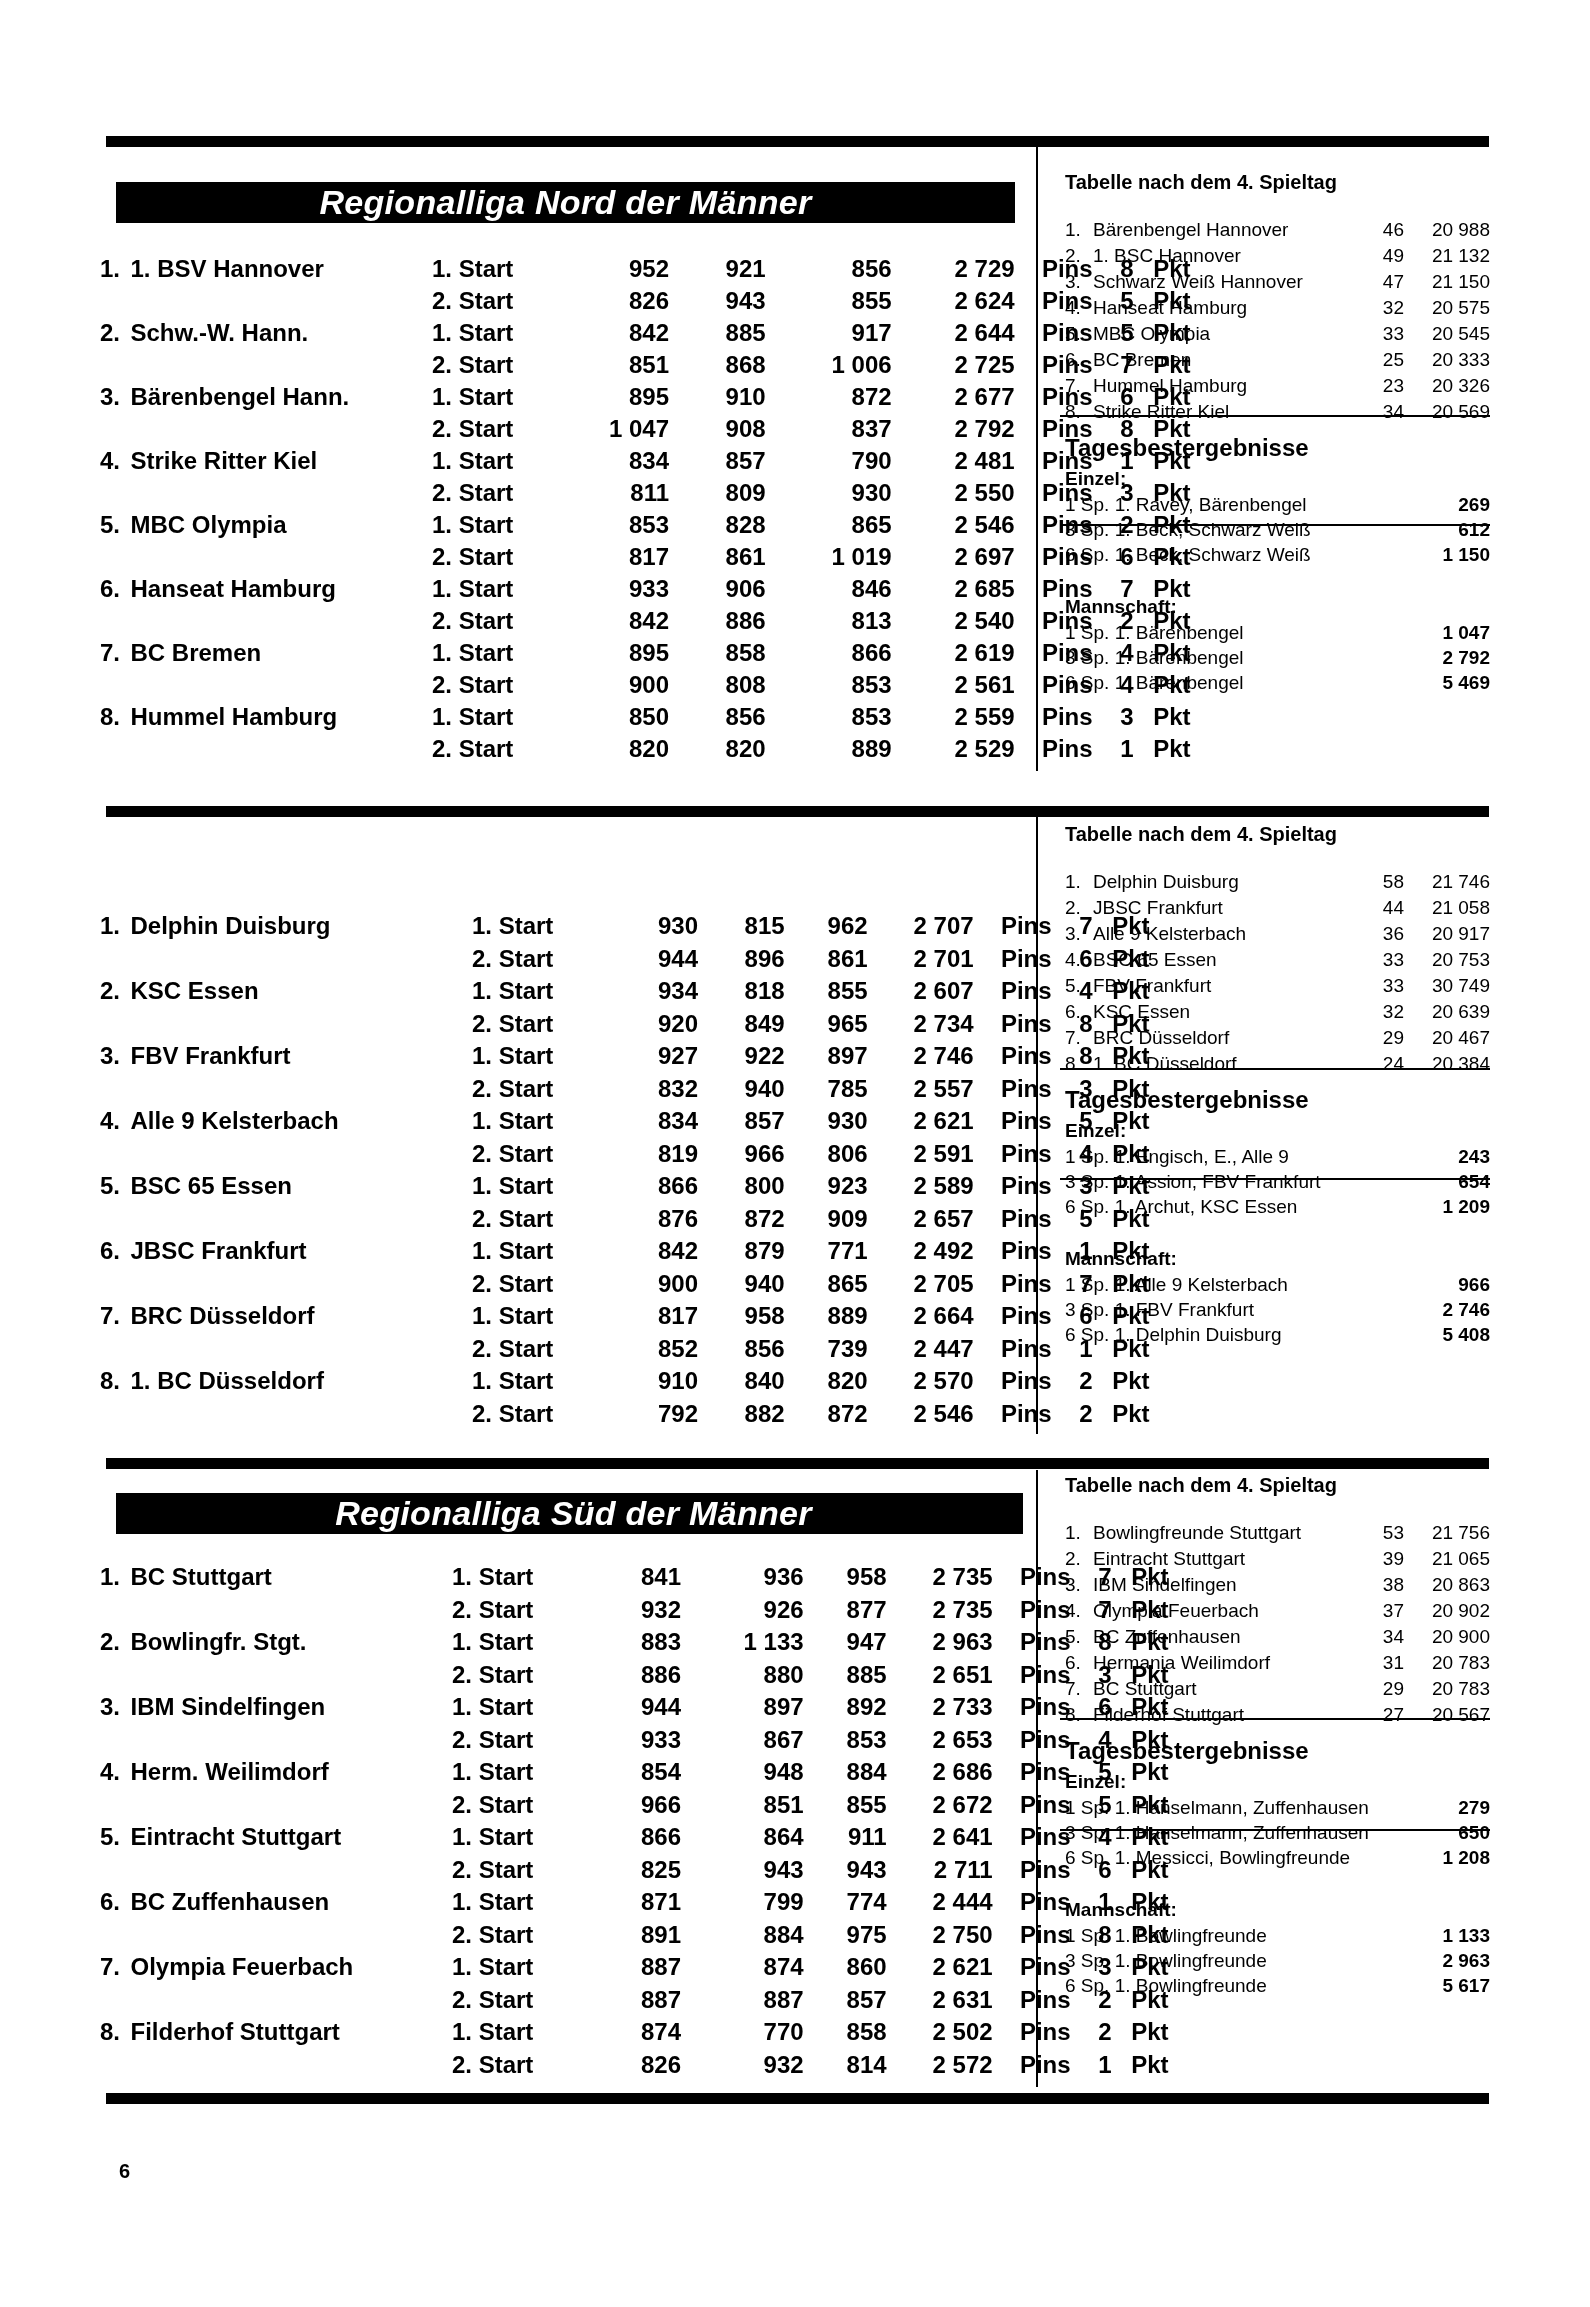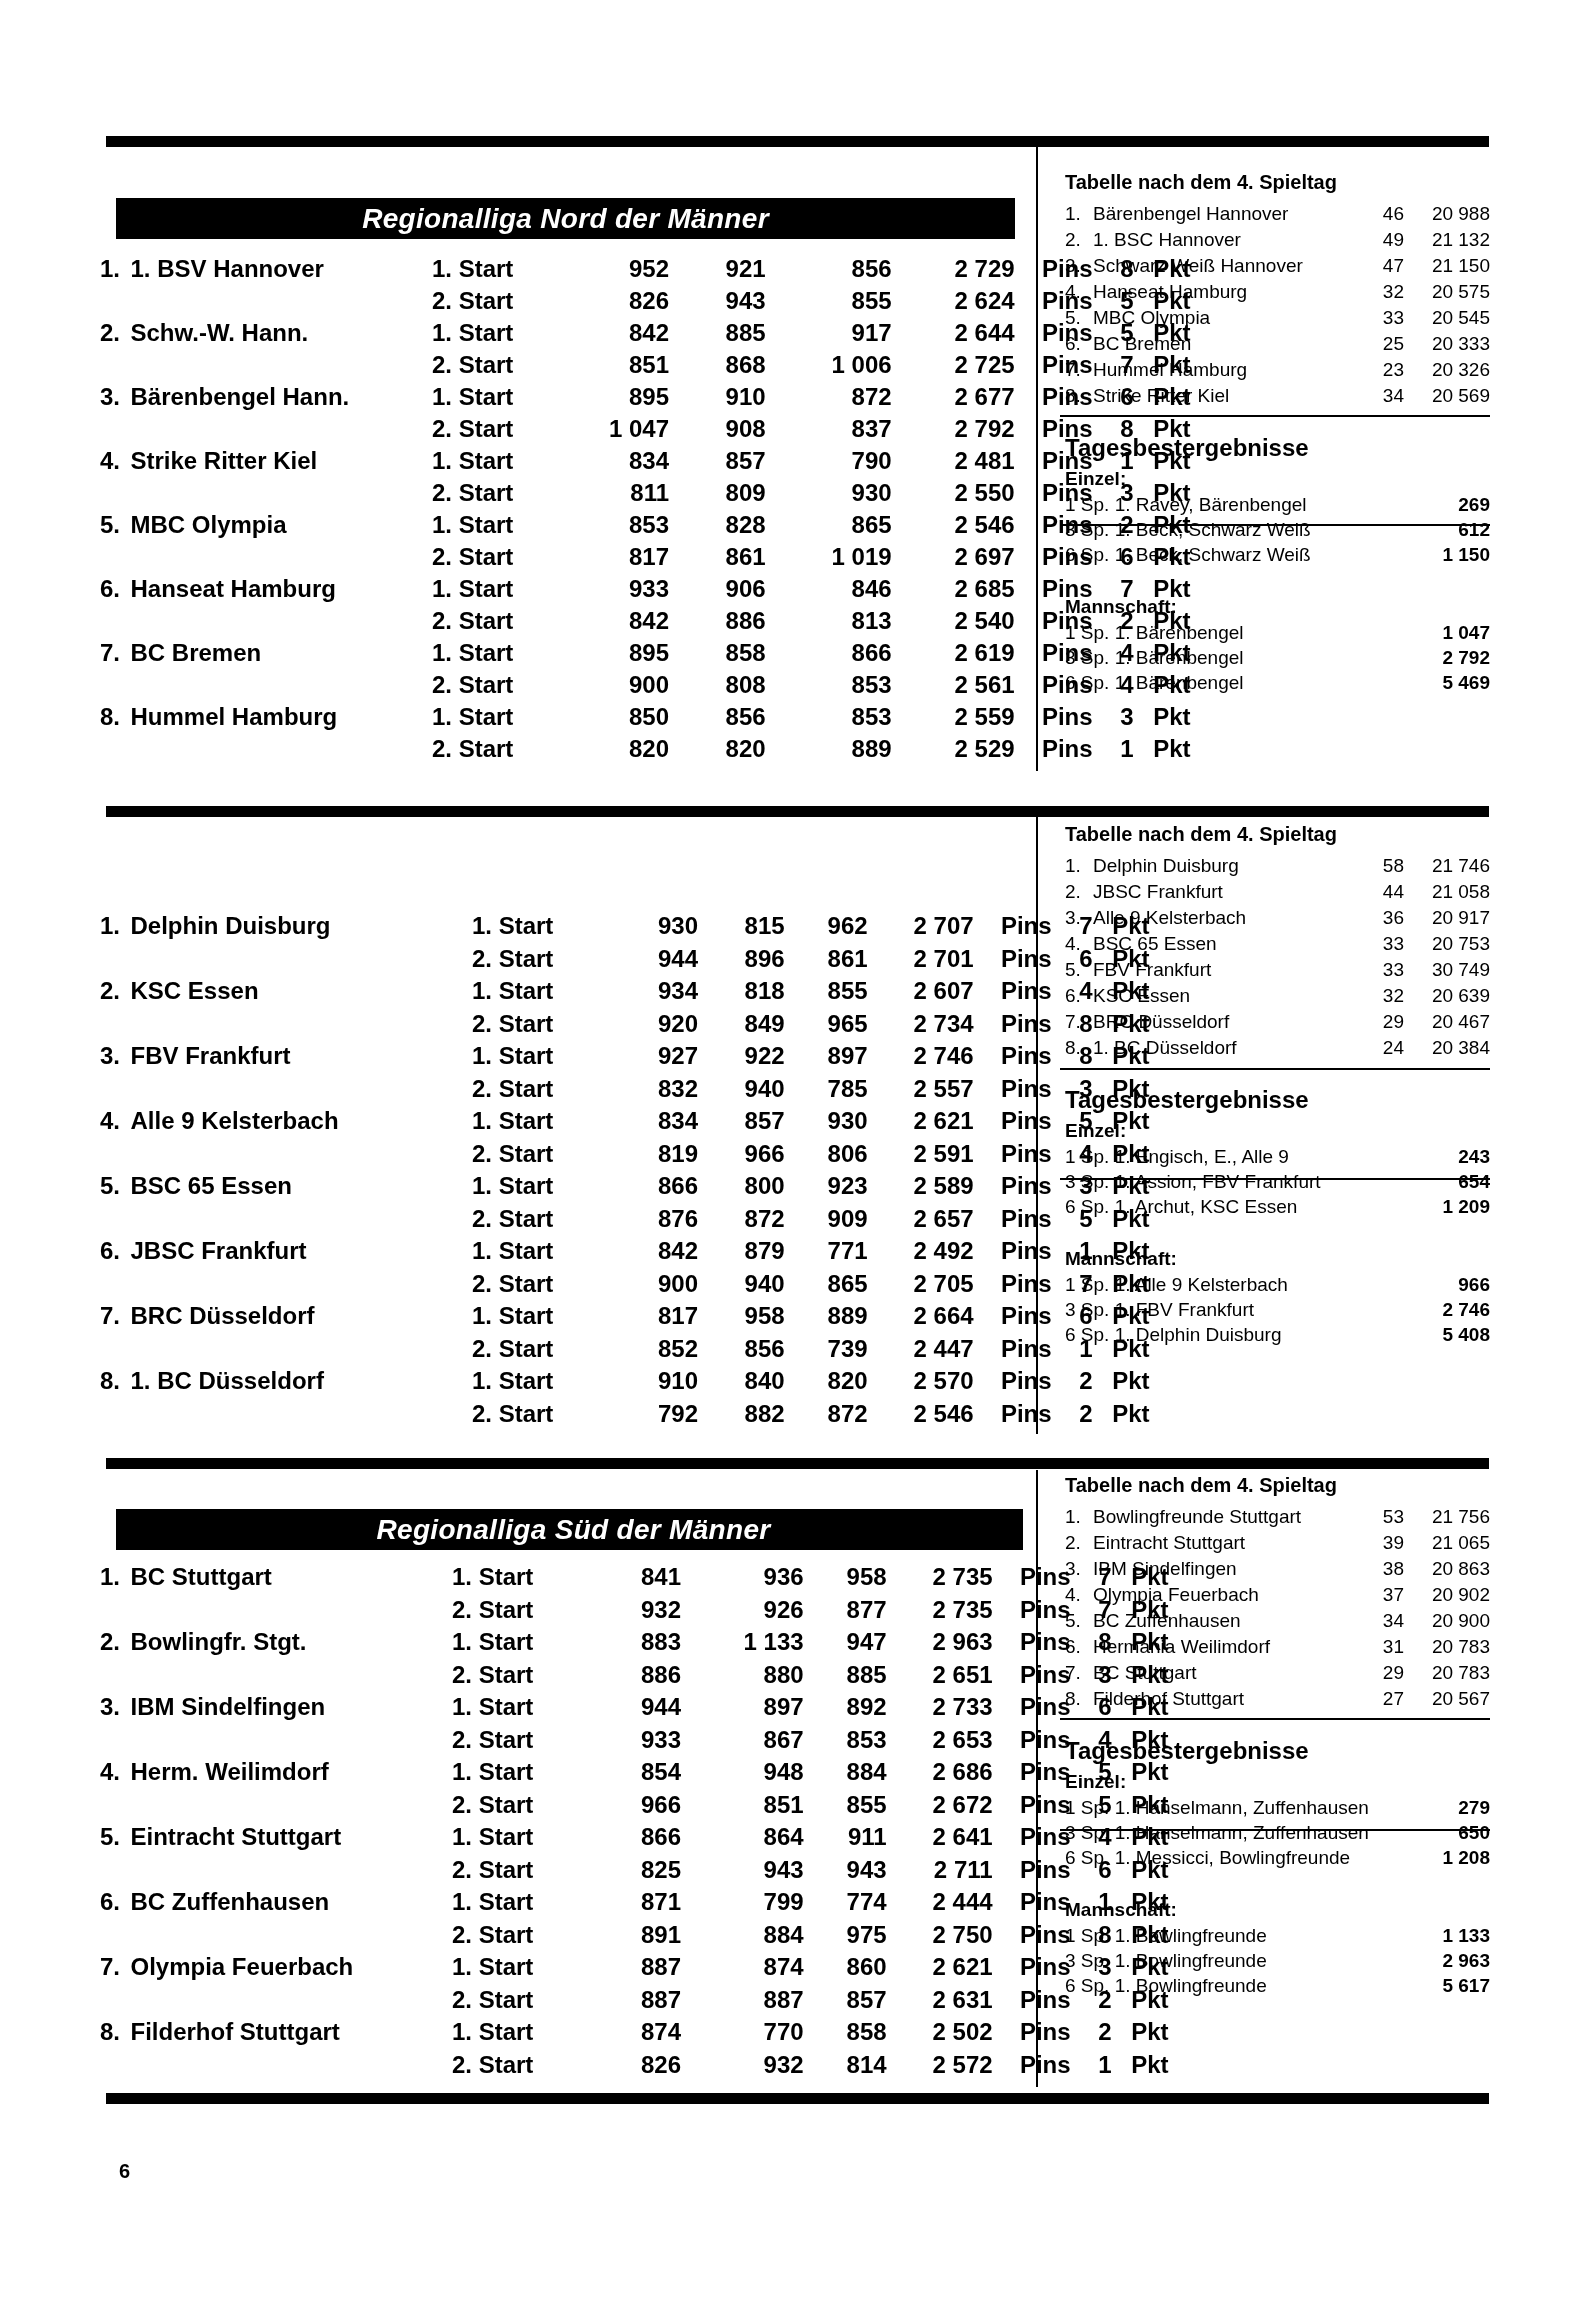--- a/index.html
+++ b/index.html
@@ -32,29 +32,28 @@
   .rule-mid2 { left: 106px; top: 1458px; width: 1383px; }
   .rule-bottom { left: 106px; top: 2093px; width: 1383px; }
 
   
   .banner {
     position: absolute;
     background: #000;
     color: #fff;
     font-weight: bold;
     font-style: italic;
-    font-size: 28px;
+    font-size: 34px;
     letter-spacing: 0.3px;
     display: flex;
     align-items: center;
     justify-content: center;
     height: 41px;
     width: 899px;
     left: 116px;
-    margin-top: 16px;
   }
   .banner-nord { top: 182px; }
   .banner-west { top: 839px; }
   .banner-sued { top: 1493px; padding-left: 8px; }
 
   
   .results {
     position: absolute;
     left: 100px;
     font-size: 24px;
@@ -115,21 +114,21 @@
     margin-bottom: 9.3px;
   }
   .standings-row {
     display: flex;
     align-items: baseline;
     height: 26px;
     white-space: nowrap;
   }
   .s-rank { width: 28px; }
   .s-team { flex: 1; }
-  .s-pts { width: 46px; text-align: right; }
+  .s-pts { width: 46px; text-align: right; margin-top: 16px; }
   .s-pins { width: 86px; text-align: right; }
 
   .sub-head {
     font-weight: bold;
     font-size: 24px;
     margin-top: 22.6px;
     margin-bottom: 6.6px;
   }
   .sub-label {
     font-weight: bold;

